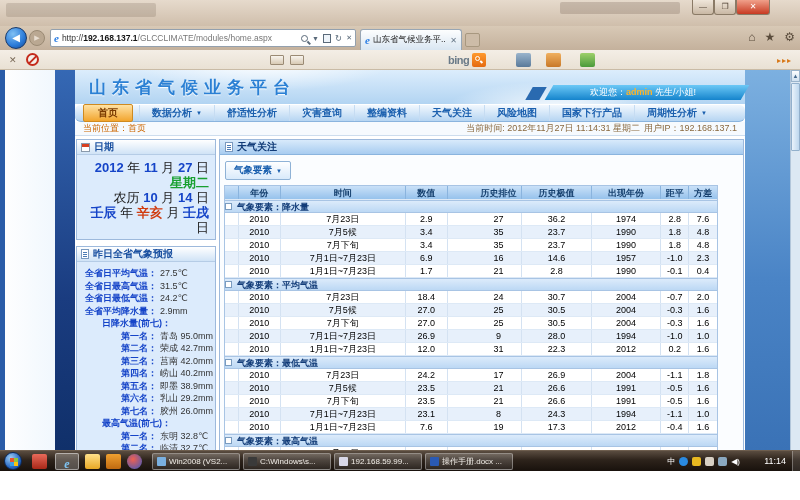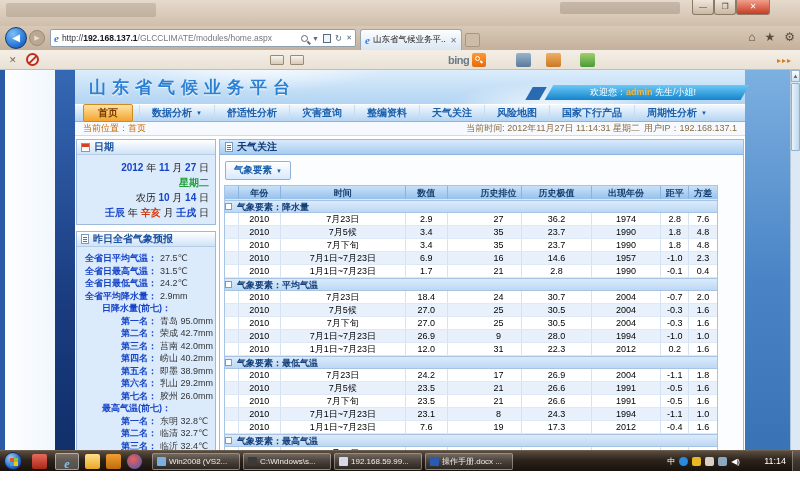--- a/index.html
+++ b/index.html
@@ -83,21 +83,21 @@
   .welcome{position:absolute;right:2px;top:15px;width:200px;height:15px;line-height:15px;
     text-align:center;color:#fff;font-size:9px;}
   .welcome::before{content:"";position:absolute;left:6px;right:-2px;top:0;bottom:0;z-index:-1;
     background:linear-gradient(180deg,#6cc8f6,#1584cc);transform:skewX(-30deg);}
   .welcome::after{content:"";position:absolute;left:-14px;top:2px;width:14px;height:13px;z-index:-2;
     background:#2a6ab0;transform:skewX(-30deg);}
   .welcome .wuser{color:#ffb428;font-weight:bold;}
 
   .menubar{position:absolute;left:0;top:34px;width:670px;height:18px;display:flex;align-items:center;
     padding-left:8px;background:linear-gradient(180deg,#f2f8fe,#b6d5f2);
-    border-top:1px solid #fff;border-bottom:1px solid #8ab4de;}
+    border-top:1px solid #fff;border-bottom:1px solid #8ab4de;border-radius:6px;}
   .menu-item{padding:1px 12px;font-size:10px;font-weight:bold;color:#1a5fae;display:flex;align-items:center;}
   .menu-item + .menu-item{border-left:1px solid #c6dcf2;}
   .menu-item.active{background:linear-gradient(180deg,#ffe2a4,#f2a52e);border:1px solid #cf8a20;
     border-radius:2px;color:#7a3a00;margin-right:6px;padding:1px 14px;}
   .mi-arrow{font-size:6px;margin-left:4px;color:#1a5fae;}
 
   .statusrow{position:absolute;left:0;top:52px;width:670px;height:14px;background:#f6fafe;
     border-bottom:1px solid #cdddee;display:flex;align-items:center;font-size:9px;padding:0 8px;}
   .loc{color:#cc6600;}
   .stat-r{margin-left:auto;display:flex;gap:4px;color:#8a6a40;}
@@ -106,21 +106,21 @@
 
   
   .sidebar{position:absolute;left:1px;top:3px;width:140px;height:311px;overflow:hidden;}
   .panel{border:1px solid #9db9dc;background:#dcebfc;margin-bottom:6px;}
   .phead{height:15px;background:linear-gradient(180deg,#ffffff,#d0e3f6);border-bottom:1px solid #b5cce6;
     display:flex;align-items:center;gap:4px;padding:0 4px;font-size:10px;font-weight:bold;color:#1a50a0;}
   .cal-icon{width:9px;height:9px;border:1px solid #8a9aac;background:#fff;position:relative;}
   .cal-icon::before{content:"";position:absolute;left:0;top:0;right:0;height:3px;background:#d84020;}
   .doc-icon{width:8px;height:10px;border:1px solid #7a9ac0;background:#fff;position:relative;}
   .doc-icon::before{content:"";position:absolute;left:1px;top:2px;right:1px;height:1px;background:#4a7ab4;box-shadow:0 2px 0 #4a7ab4,0 4px 0 #4a7ab4;}
-  .datebody{padding:5px 6px 4px 4px;text-align:right;font-size:10px;color:#222;line-height:15px;}
+  .datebody{padding:5px 6px 4px 4px;text-align:right;font-size:13px;color:#222;line-height:15px;}
   .num{color:#1544c8;font-weight:bold;}
   .weekday{color:#18a030;font-weight:bold;}
   .gz-blue{color:#1544c8;font-weight:bold;}
   .gz-red{color:#d03c10;font-weight:bold;}
   .gz-dark{color:#222;}
   .fcbody{padding:5px 2px;font-size:9px;line-height:12.5px;}
   .srow{display:flex;}
   .slabel{width:78px;text-align:right;color:#1544c8;font-weight:bold;flex-shrink:0;}
   .sval{margin-left:3px;color:#333;white-space:nowrap;}
   .sectitle .slabel{width:92px;}

